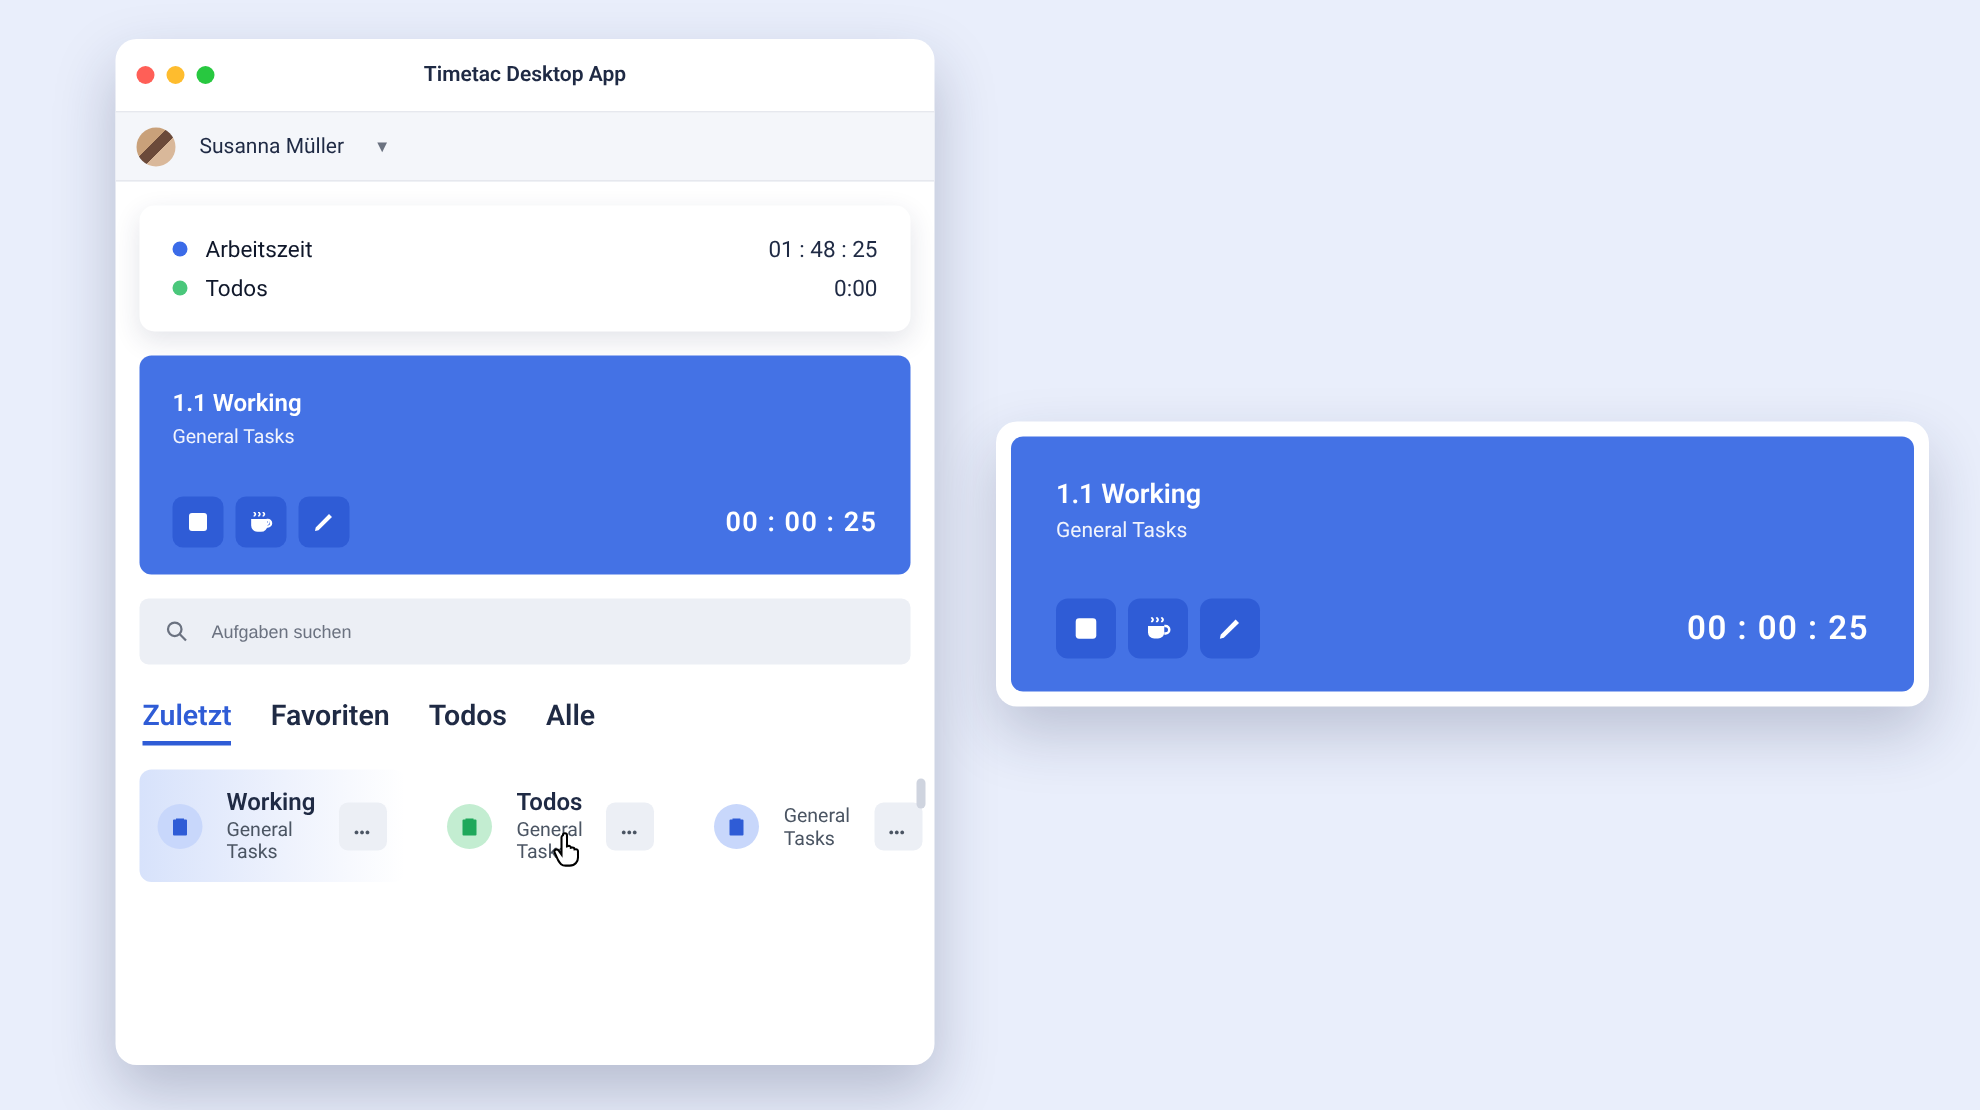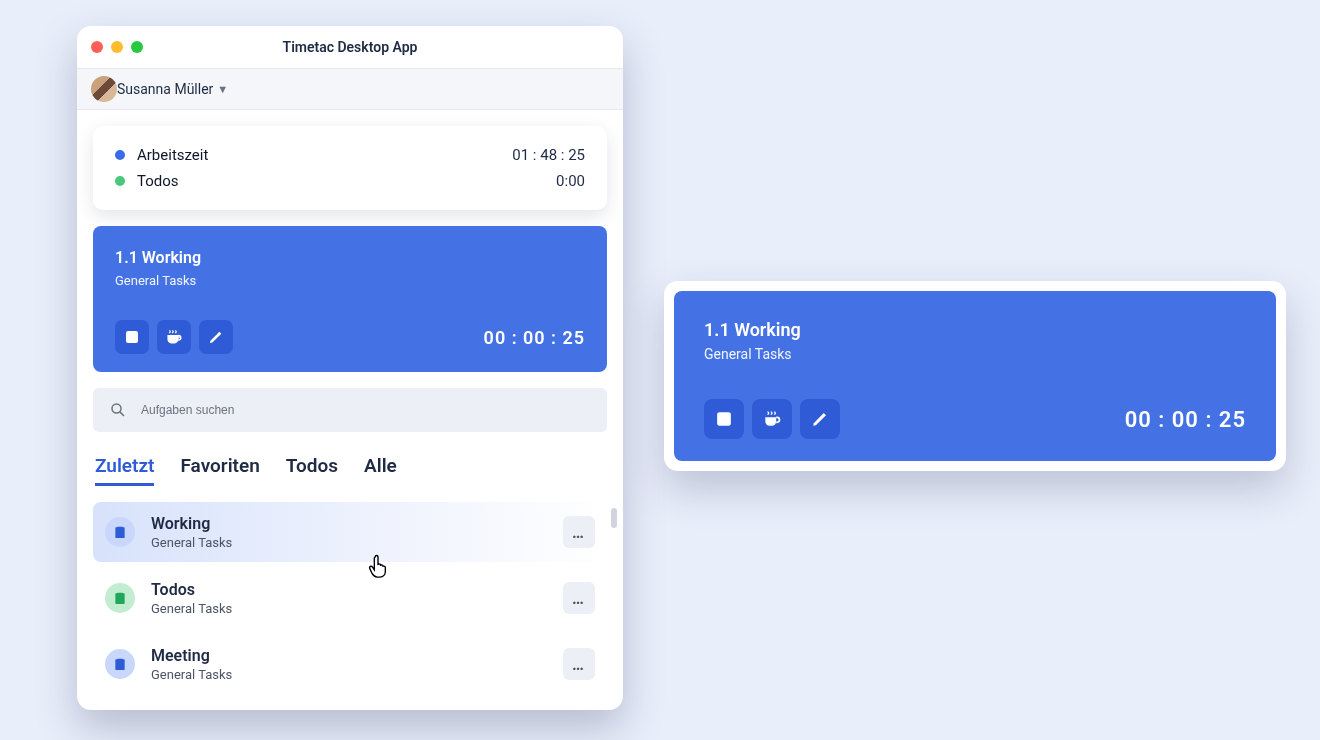--- a/index.html
+++ b/index.html
@@ -34,21 +34,21 @@
   .tl.green { background: #28c840; }
   .titlebar-title {
     position: absolute; left: 0; right: 0; text-align: center;
     font-weight: 600; font-size: 14px; color: #1f2a44;
   }
   .userbar {
     height: 46px;
     background: #f4f6fa;
     display: flex; align-items: center;
     padding: 0 14px;
-    gap: 0;
+    gap: 16px;
     border-bottom: 1px solid #e6e8ee;
   }
   .avatar {
     width: 26px; height: 26px; border-radius: 50%;
     background: linear-gradient(135deg,#c9a17a 0 40%,#6b4a3a 40% 60%,#d9b89a 60% 100%);
   }
   .username { font-size: 14px; color: #1f2a44; }
   .chev { color: #6b7280; font-size: 11px; margin-left: 4px; }
 
   .content { padding: 16px; display: flex; flex-direction: column; gap: 16px; }
@@ -98,21 +98,21 @@
   .search-box input {
     border: none; outline: none; background: transparent;
     font-size: 12px; color: #1f2a44; flex: 1;
   }
   .search-box input::placeholder { color: #6b7280; }
 
   .tabs { display: flex; gap: 26px; padding: 6px 2px 0 2px; font-size: 19px; font-weight: 600; }
   .tab { color: #1f2a44; cursor: pointer; padding-bottom: 6px; }
   .tab.active { color: #2f5cd6; border-bottom: 3px solid #2f5cd6; }
 
-  .task-list { display: flex; flex-direction: column; gap: 6px; position: relative; }
+  .task-list { display: flex; flex-direction: row; gap: 16px; position: relative; }
   .task {
     display: flex; align-items: center; gap: 16px;
     padding: 12px 12px;
     border-radius: 8px;
     cursor: pointer;
   }
   .task.hover { background: linear-gradient(90deg,#d7e2fb 0%, #eef2fd 55%, #ffffff 100%); }
   .task-icon {
     width: 30px; height: 30px; border-radius: 50%;
     display: flex; align-items: center; justify-content: center;
@@ -281,21 +281,20 @@
         <div class="more-btn">…</div>
       </div>
 
       <div class="task">
         <div class="task-icon blue">
           <svg viewBox="0 0 24 24">
               <path d="M8 4h8v3H8zM6 5h2v2h8V5h2a1 1 0 0 1 1 1v14a1 1 0 0 1-1 1H6a1 1 0 0 1-1-1V6a1 1 0 0 1 1-1zm2 6h8v1.5H8zm0 3h8v1.5H8zm0 3h5v1.5H8z"></path>
             </svg>
         </div>
         <div class="task-text">
-          <div class="task-title">Meeting</div>
           <div class="task-sub">General Tasks</div>
         </div>
         <div class="more-btn">…</div>
       </div>
 
     </div>
   </div>
 
   <div class="cursor-hand">
     <svg width="22" height="26" viewBox="0 0 24 28">

